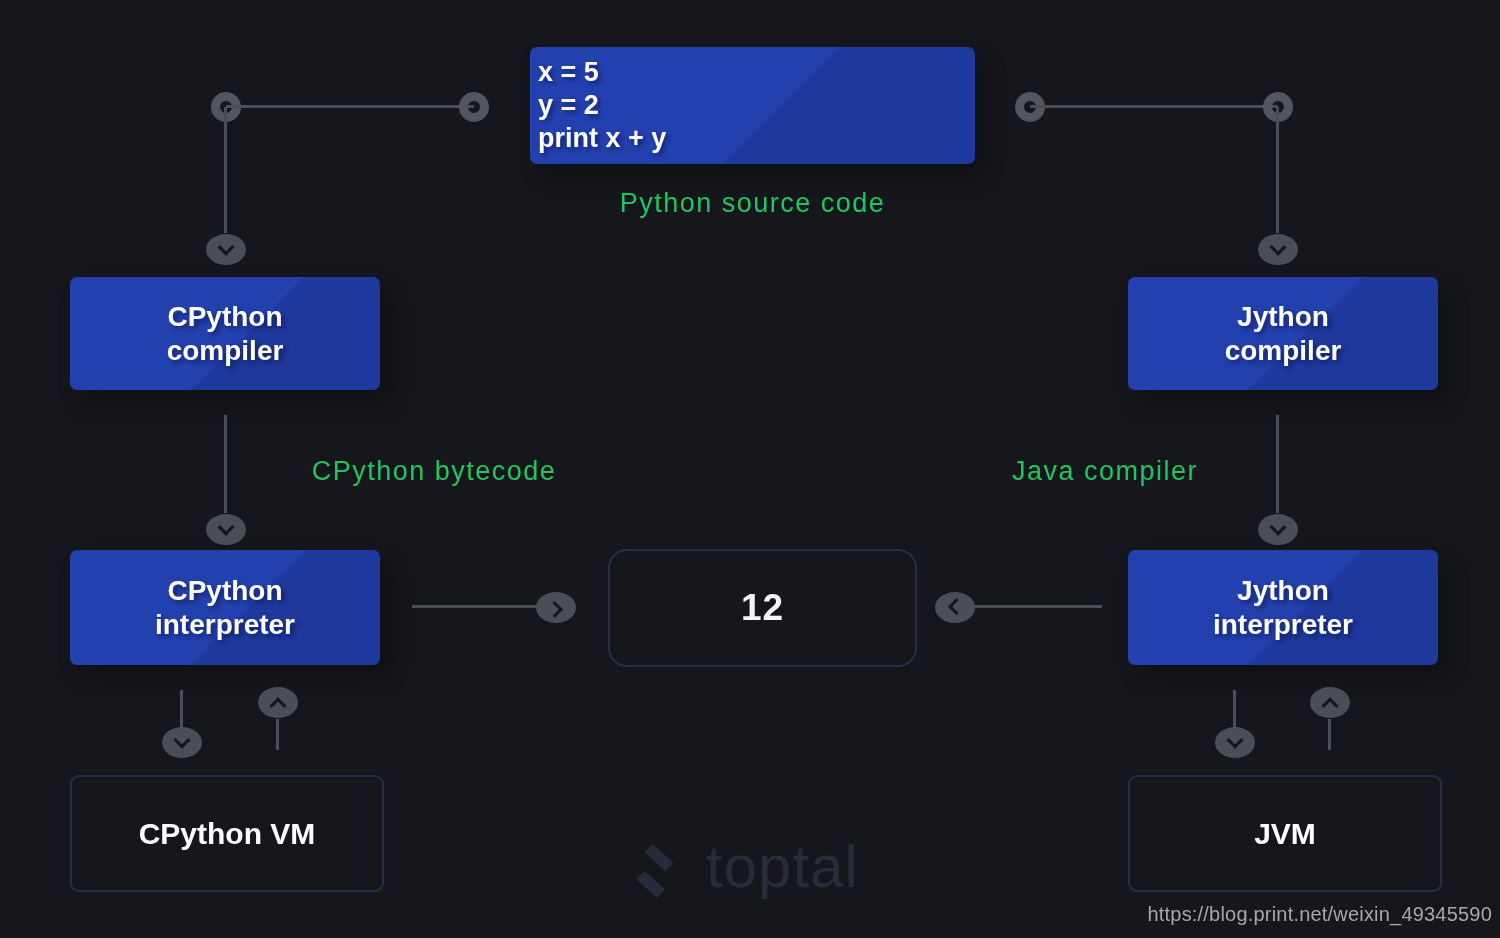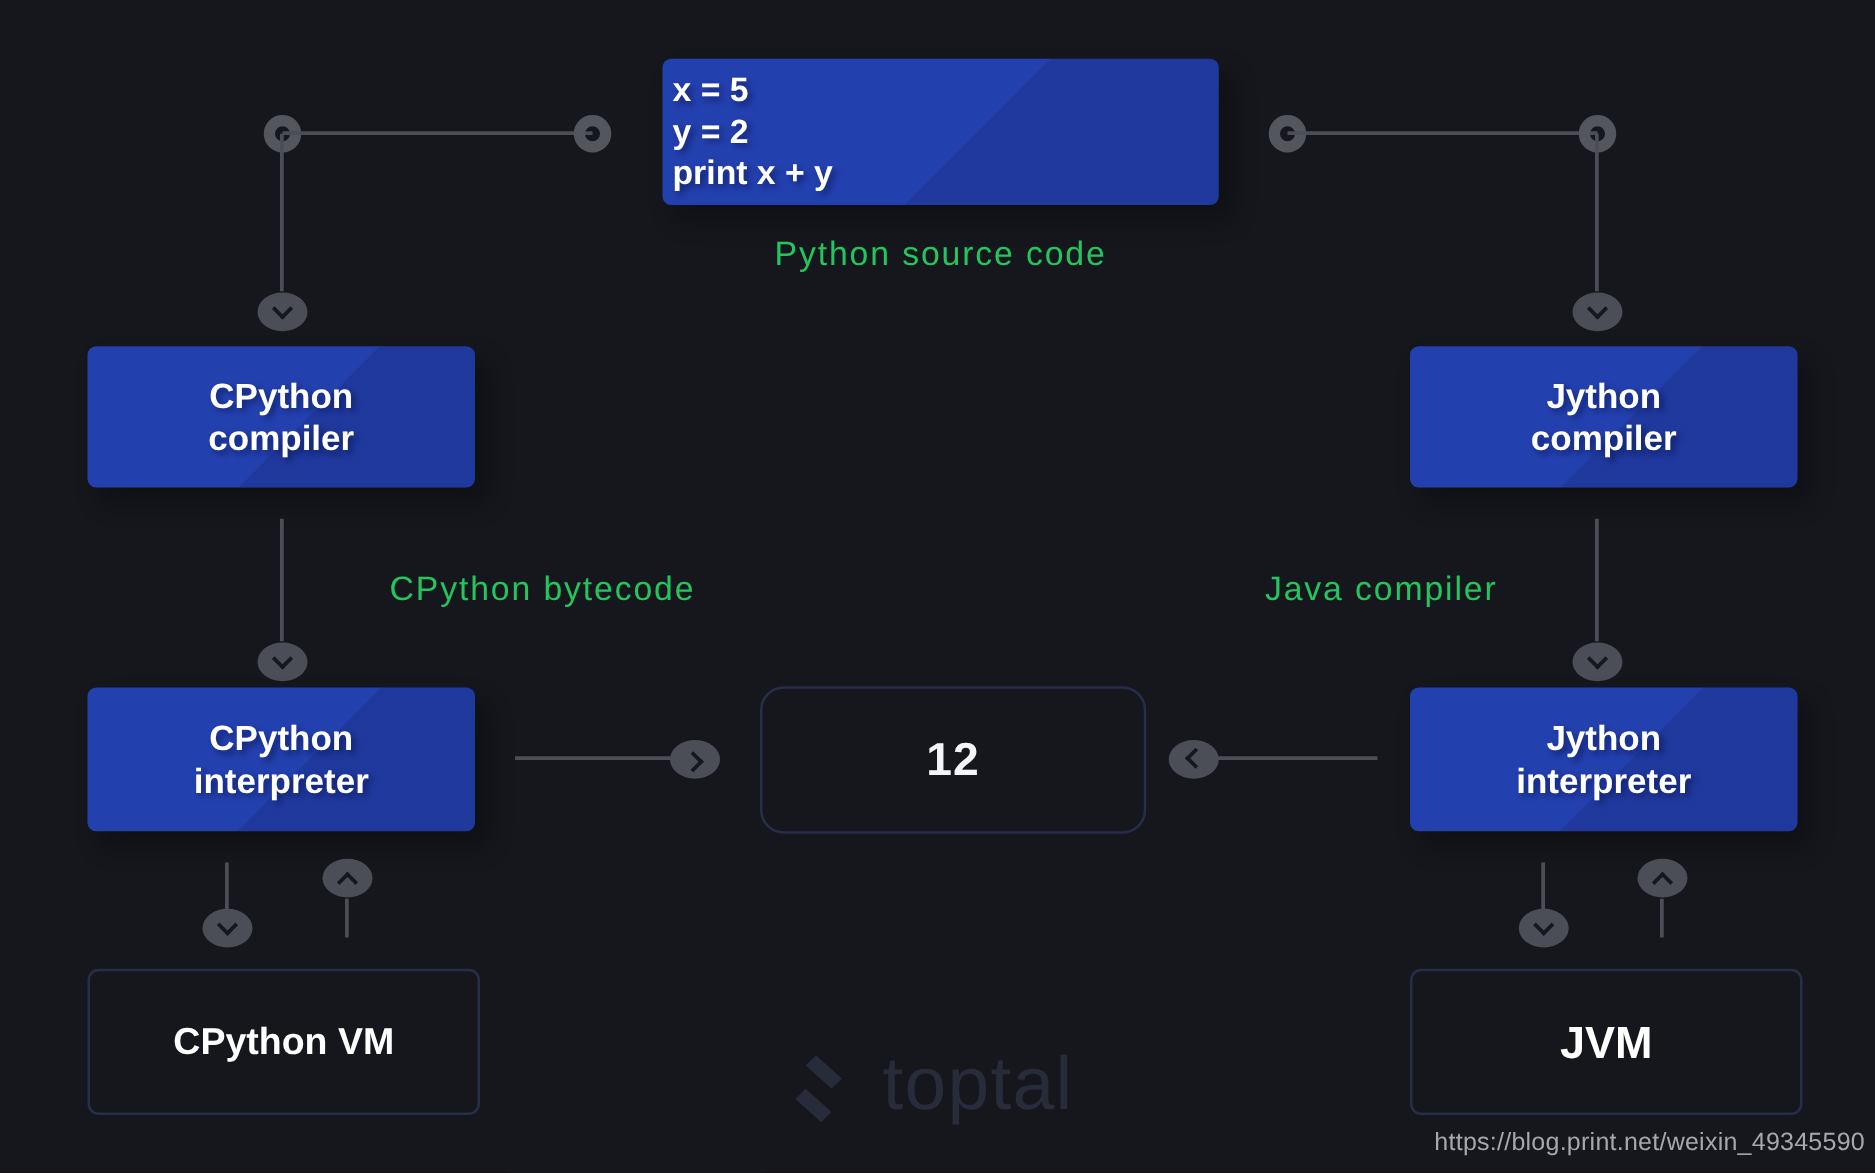--- a/index.html
+++ b/index.html
@@ -152,21 +152,21 @@
     </div>
   <div class="pill" style="left:1310px;top:687px;">
       <span class="chev chev-up"></span>
     </div>
   <div class="line" style="left:1328px;top:719px;width:3px;height:31px;"></div>
 
   <div class="node node-outline" style="left:70px;top:775px;width:310px;height:113px;">
     <span class="lbl" style="font-size:30px;">CPython VM</span>
   </div>
   <div class="node node-outline" style="left:1128px;top:775px;width:310px;height:113px;">
-    <span class="lbl" style="font-size:36px;">JVM</span>
+    <span class="lbl" style="font-size:30px;">JVM</span>
   </div>
 
   <div class="logo" style="left:628px;top:792px;margin-top:44px;">
     <svg width="62" height="62" viewBox="0 0 60 60">
       <g fill="#282c3a">
         <path d="M24 4 L44 22 L36 30 L16 12 Z"></path>
         <path d="M16 30 L36 48 L28 56 L8 38 Z"></path>
         <path d="M36 30 L44 22 L52 29 L44 37 Z" opacity="0.0"></path>
         <path d="M24 33 L41 17 L47 23 L30 39 Z" opacity="0"></path>
       </g>

